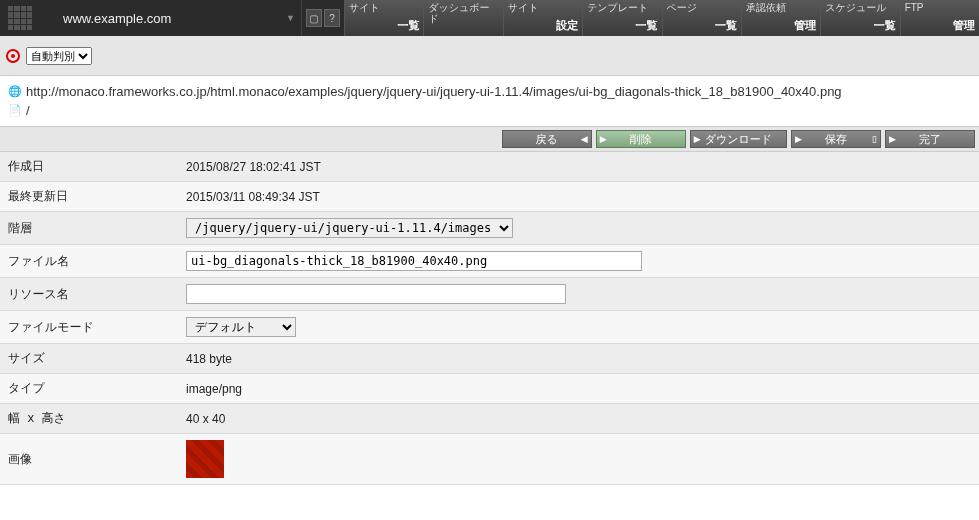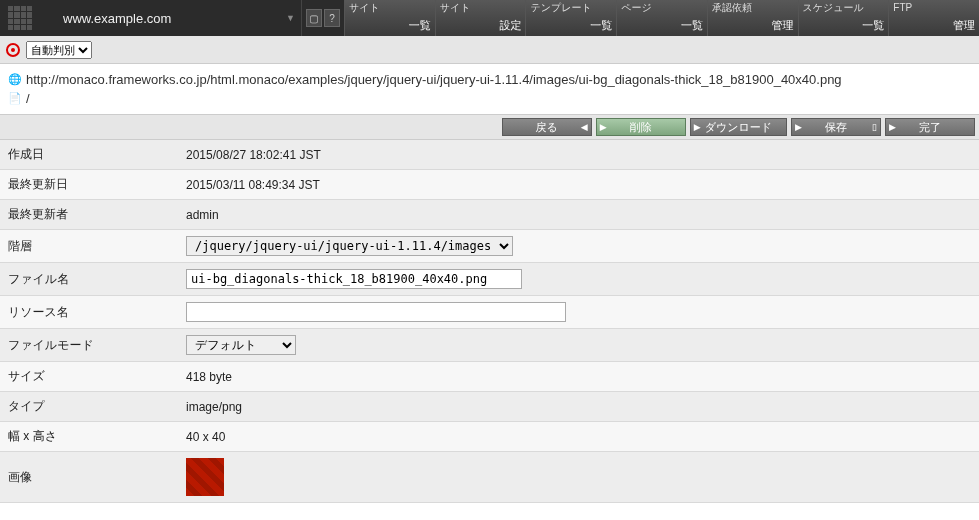--- a/index.html
+++ b/index.html
@@ -10,24 +10,24 @@
   .logo-cell { width: 40px; display: flex; align-items: center; justify-content: center; background: #2b2b2b; }
   .logo-grid { width: 24px; height: 24px; display: grid; grid-template-columns: repeat(4,1fr); grid-template-rows: repeat(4,1fr); gap: 1px; }
   .logo-grid span { background: #555; }
   .domain-cell { flex: 0 0 245px; display: flex; align-items: center; padding: 0 6px; color: #eee; font-size: 13px; background: #2b2b2b; border-right: 1px solid #444; margin-left: 17px; }
   .domain-cell .arrow { margin-left: auto; color: #888; font-size: 9px; }
   .mystery-btns { display:flex; align-items:center; padding: 0 4px; gap: 2px; }
   .mystery-btns div { width: 16px; height: 18px; background:#4a4a4a; border:1px solid #666; display:flex; align-items:center; justify-content:center; color:#ccc; font-size:10px; }
   .nav-cells { display: flex; flex: 1; }
   .nav-cell { flex: 1; border-left: 1px solid #555; background: linear-gradient(#585858,#3a3a3a); display: flex; flex-direction: column; justify-content: space-between; padding: 2px 4px 5px 4px; cursor: pointer; }
   .nav-cell .nav-top { font-size: 10px; color: #ddd; line-height: 1.1; }
-  .nav-cell .nav-bottom { font-size: 11px; color: #fff; text-align: right; font-weight: normal; line-height: 1.1; }
-
-  
-  .secbar { background: #e6e6e6; border-bottom: 1px solid #ccc; height: 28px; display: flex; align-items: center; padding: 0 6px; gap: 6px; }
+  .nav-cell .nav-bottom { font-size: 11px; color: #fff; text-align: right; font-weight: bold; line-height: 1.1; }
+
+  
+  .secbar { background: #e6e6e6; border-bottom: 1px solid #ccc; height: 40px; display: flex; align-items: center; padding: 0 6px; gap: 6px; }
   .red-ring { width: 14px; height: 14px; border: 2px solid #d00; border-radius: 50%; position: relative; }
   .red-ring::after { content:""; position:absolute; left:3px; top:3px; width:4px; height:4px; background:#d00; border-radius:50%; }
   .secbar select { font-size: 11px; height: 18px; }
 
   
   .patharea { padding: 6px 8px; }
   .pathrow { display: flex; align-items: center; gap: 4px; padding: 2px 0; font-size: 13px; color: #333; }
   .smicon { width: 14px; height: 14px; display:inline-flex; align-items:center; justify-content:center; font-size:11px; }
   .smicon.globe { color:#4a90d9; }
   .smicon.page { color:#777; }
@@ -39,24 +39,24 @@
   .abtn .tri-l, .abtn .tri-r, .abtn .doc { position:absolute; font-size:9px; }
   .abtn .tri-l { right:3px; } .abtn .tri-r { left:3px; }
   .abtn .doc { right:3px; }
 
   
   .proptable { width: 100%; border-collapse: collapse; }
   .proptable tr { }
   .proptable tr:nth-child(odd) td { background: #ededed; }
   .proptable tr:nth-child(even) td { background: #f7f7f7; }
   .proptable td { padding: 6px 8px; border-bottom: 1px solid #d9d9d9; vertical-align: middle; font-size: 12px; color:#222; }
-  .proptable td.label { width: 178px; }
+  .proptable td.label { width: 178px; font-family: Liberation Mono, monospace; }
   .proptable select, .proptable input[type=text] { font-size: 12px; height: 20px; padding: 1px 4px; border:1px solid #aaa; font-family: monospace; }
   .proptable select { min-width: 300px; }
-  .proptable input.fn { width: 336px; }
+  .proptable input.fn { width: 456px; }
   .proptable input.rn { width: 380px; }
   .proptable select.fm { min-width: 110px; }
   .swatch { width: 38px; height: 38px; background: repeating-linear-gradient(45deg,#b81900,#b81900 6px,#a01600 6px,#a01600 12px); }
 </style>
 </head>
 <body>
 
 <div class="topbar">
   <div class="logo-cell">
     <div class="logo-grid">
@@ -85,20 +85,24 @@
   <div class="mystery-btns">
     <div>▢</div>
     <div>?</div>
   </div>
   <div class="nav-cells">
     <div class="nav-cell">
       <span class="nav-top">サイト</span>
       <span class="nav-bottom">一覧</span>
     </div>
     <div class="nav-cell">
+      <span class="nav-top">ダッシュボード</span>
+      <span class="nav-bottom"></span>
+    </div>
+    <div class="nav-cell">
       <span class="nav-top">サイト</span>
       <span class="nav-bottom">設定</span>
     </div>
     <div class="nav-cell">
       <span class="nav-top">テンプレート</span>
       <span class="nav-bottom">一覧</span>
     </div>
     <div class="nav-cell">
       <span class="nav-top">ページ</span>
       <span class="nav-bottom">一覧</span>
@@ -164,24 +168,20 @@
   <tbody>
       <tr>
     <td class="label">作成日</td>
     <td>2015/08/27 18:02:41 JST</td>
   </tr>
   <tr>
     <td class="label">最終更新日</td>
     <td>2015/03/11 08:49:34 JST</td>
   </tr>
   <tr>
-    <td class="label">最終更新者</td>
-    <td>admin</td>
-  </tr>
-  <tr>
     <td class="label">階層</td>
     <td>
       <select>
         <option>/jquery/jquery-ui/jquery-ui-1.11.4/images</option>
       </select>
     </td>
   </tr>
   <tr>
     <td class="label">ファイル名</td>
     <td>

